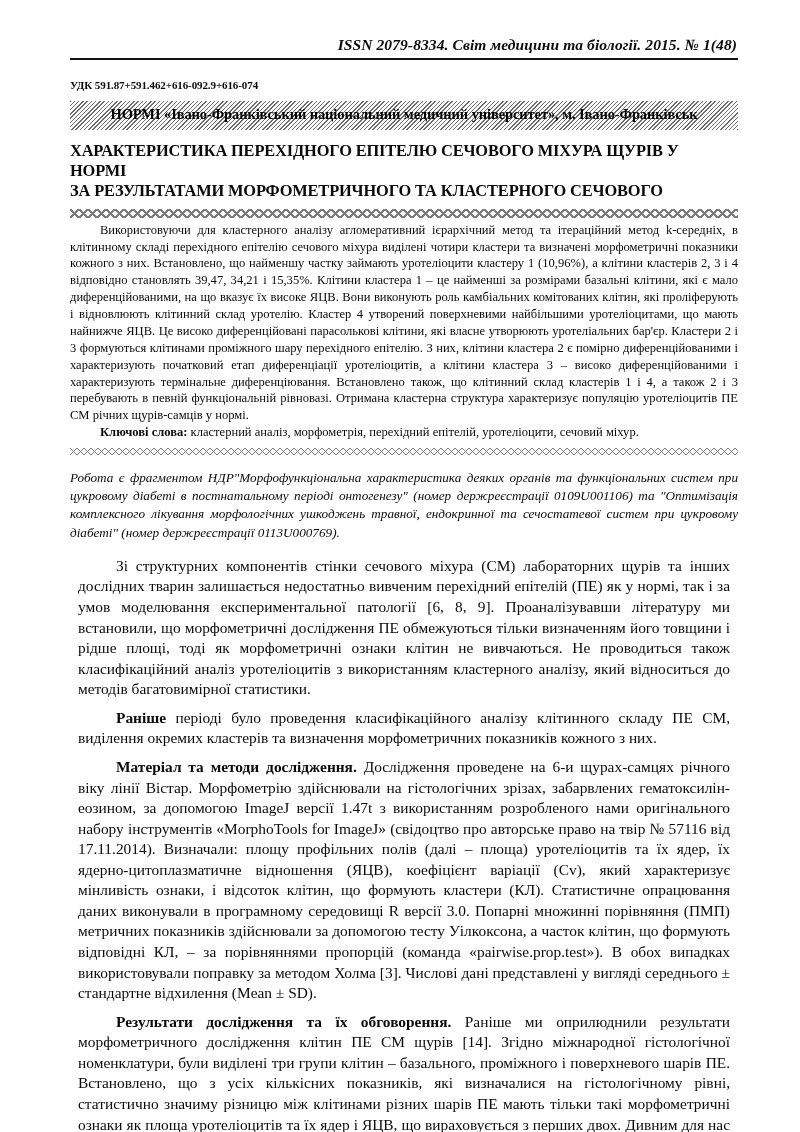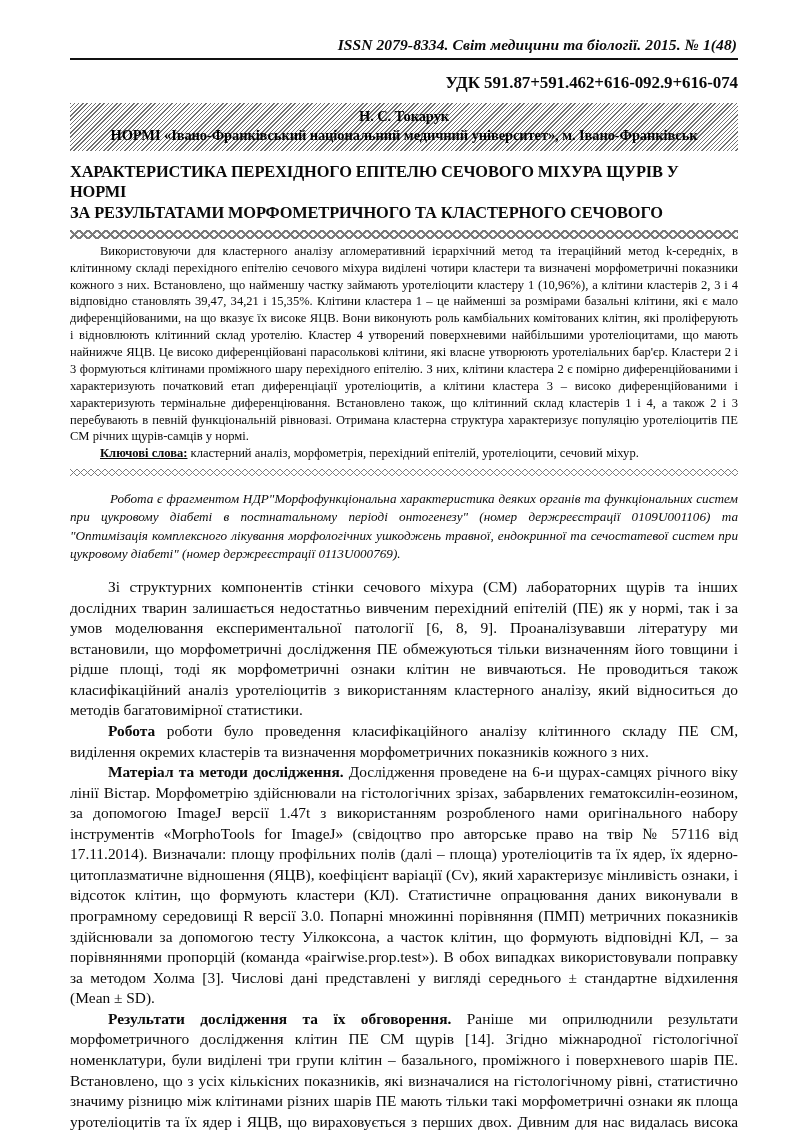--- a/index.html
+++ b/index.html
@@ -35,24 +35,23 @@
     padding-bottom: 3px;
   }
   .runhead-rule {
     border-bottom: 2.4px solid #111;
     margin-top: 1px;
   }
 
   
   .udc {
     font-weight: bold;
-    font-size: 17px;
-    margin-top: 13px;
+    font-size: 11px;
+    margin-top: 19px;
     letter-spacing: -0.1px;
-    text-align: right;
   }
 
   
   .author-band {
     margin-top: 10px;
     padding: 4px 4px 6px 4px;
     text-align: center;
     background-image:
       repeating-linear-gradient(135deg,
         #6f6f6f 0px, #6f6f6f 1px,
@@ -101,43 +100,43 @@
     text-justify: inter-word;
     margin-top: 1px;
   }
   .abstract p { margin: 0; }
   .abstract .indent { text-indent: 30px; }
   .kw {
     margin-top: 3px;
     text-indent: 30px;
     font-size: 12.55px;
   }
-  .kw b { font-weight: bold; text-decoration: underline; }
+  .kw b { font-weight: bold; }
 
   
   .funding {
     font-style: italic;
     font-size: 13.2px;
     line-height: 1.38;
     text-align: justify;
     margin-top: 14px;
     margin-bottom: 2px;
   }
-  .funding .indent { text-indent: 34px; margin-left: 40px; }
+  .funding .indent { text-indent: 34px; }
 
   
   .body {
     margin-top: 14px;
     font-size: 15.4px;
     line-height: 1.335;
     text-align: justify;
     text-justify: inter-word;
   }
   .body p {
-    margin: 0;
+    margin: 8px;
     text-indent: 38px;
   }
   .body b { font-weight: bold; }
 
   
   .footer {
     position: absolute;
     left: 70px;
     right: 62px;
     bottom: 28px;
@@ -163,21 +162,20 @@
 <body>
 
 <div class="page">
 
   <div class="runhead">ISSN 2079-8334. Світ медицини та біології. 2015. № 1(48)</div>
   <div class="runhead-rule"></div>
 
   <div class="udc">УДК 591.87+591.462+616-092.9+616-074</div>
 
   <div class="author-band">
-    <div class="line">Н. С. Токарук</div>
     <div class="line">НОРМІ «Івано-Франківський національний медичний університет», м. Івано-Франківськ</div>
   </div>
 
   <div class="title">
     <div>ХАРАКТЕРИСТИКА ПЕРЕХІДНОГО ЕПІТЕЛЮ СЕЧОВОГО МІХУРА ЩУРІВ У НОРМІ</div>
     <div>ЗА РЕЗУЛЬТАТАМИ МОРФОМЕТРИЧНОГО ТА КЛАСТЕРНОГО СЕЧОВОГО</div>
   </div>
 
   <div class="zigzag"></div>
 
@@ -187,20 +185,20 @@
   </div>
 
   <div class="zigzag thin"></div>
 
   <div class="funding">
     <span class="indent">Робота є фрагментом НДР"Морфофункціональна характеристика деяких органів та функціональних систем при цукровому діабеті в постнатальному періоді онтогенезу" (номер держреєстрації 0109U001106) та "Оптимізація комплексного лікування морфологічних ушкоджень травної, ендокринної та сечостатевої систем при цукровому діабеті" (номер держреєстрації 0113U000769).</span>
   </div>
 
   <div class="body">
     <p>Зі структурних компонентів стінки сечового міхура (СМ) лабораторних щурів та інших дослідних тварин залишається недостатньо вивченим перехідний епітелій (ПЕ) як у нормі, так і за умов моделювання експериментальної патології [6, 8, 9]. Проаналізувавши літературу ми встановили, що морфометричні дослідження ПЕ обмежуються тільки визначенням його товщини і рідше площі, тоді як морфометричні ознаки клітин не вивчаються. Не проводиться також класифікаційний аналіз уротеліоцитів з використанням кластерного аналізу, який відноситься до методів багатовимірної статистики.</p>
-    <p><b>Робота</b><span> роботи було проведення класифікаційного аналізу клітинного складу ПЕ СМ, виділення окремих кластерів та визначення морфометричних показників кожного з них.</span></p>
+    <p><b>Раніше</b><span> періоді було проведення класифікаційного аналізу клітинного складу ПЕ СМ, виділення окремих кластерів та визначення морфометричних показників кожного з них.</span></p>
     <p><b>Матеріал та методи дослідження.</b><span> Дослідження проведене на 6-и щурах-самцях річного віку лінії Вістар. Морфометрію здійснювали на гістологічних зрізах, забарвлених гематоксилін-еозином, за допомогою ImageJ версії 1.47t з використанням розробленого нами оригінального набору інструментів «MorphoTools for ImageJ» (свідоцтво про авторське право на твір № 57116 від 17.11.2014). Визначали: площу профільних полів (далі – площа) уротеліоцитів та їх ядер, їх ядерно-цитоплазматичне відношення (ЯЦВ), коефіцієнт варіації (Cv), який характеризує мінливість ознаки, і відсоток клітин, що формують кластери (КЛ). Статистичне опрацювання даних виконували в програмному середовищі R версії 3.0. Попарні множинні порівняння (ПМП) метричних показників здійснювали за допомогою тесту Уілкоксона, а часток клітин, що формують відповідні КЛ, – за порівняннями пропорцій (команда «pairwise.prop.test»). В обох випадках використовували поправку за методом Холма [3]. Числові дані представлені у вигляді середнього ± стандартне відхилення (Mean ± SD).</span></p>
     <p><b>Результати дослідження та їх обговорення.</b><span> Раніше ми оприлюднили результати морфометричного дослідження клітин ПЕ СМ щурів [14]. Згідно міжнародної гістологічної номенклатури, були  виділені три групи клітин – базального, проміжного і поверхневого шарів ПЕ. Встановлено, що з усіх кількісних показників, які визначалися на гістологічному рівні, статистично значиму різницю між клітинами різних шарів ПЕ мають тільки такі морфометричні ознаки як площа уротеліоцитів та їх ядер і ЯЦВ, що вираховується з перших двох. Дивним для нас видалась висока мінливість ЯЦВ у клітин проміжного шару, на що вказує їх Cv, який дорівнює 37,9 %. У клітин поверхневого і базального шарів Cv становить тільки 9,9 і 15,9 %. Останнє вказує на значну неоднорідність клітинного складу проміжного шару ПЕ. Разом з тим, досліджуючи ультраструктуру клітин цього шару, було встановлено, що серед них були виявлені двоякі уротеліоцити, які відрізнялись між собою за ступенем диференціації.</span></p>
 
   </div>
 
 
 </div>
 
 </body></html>

